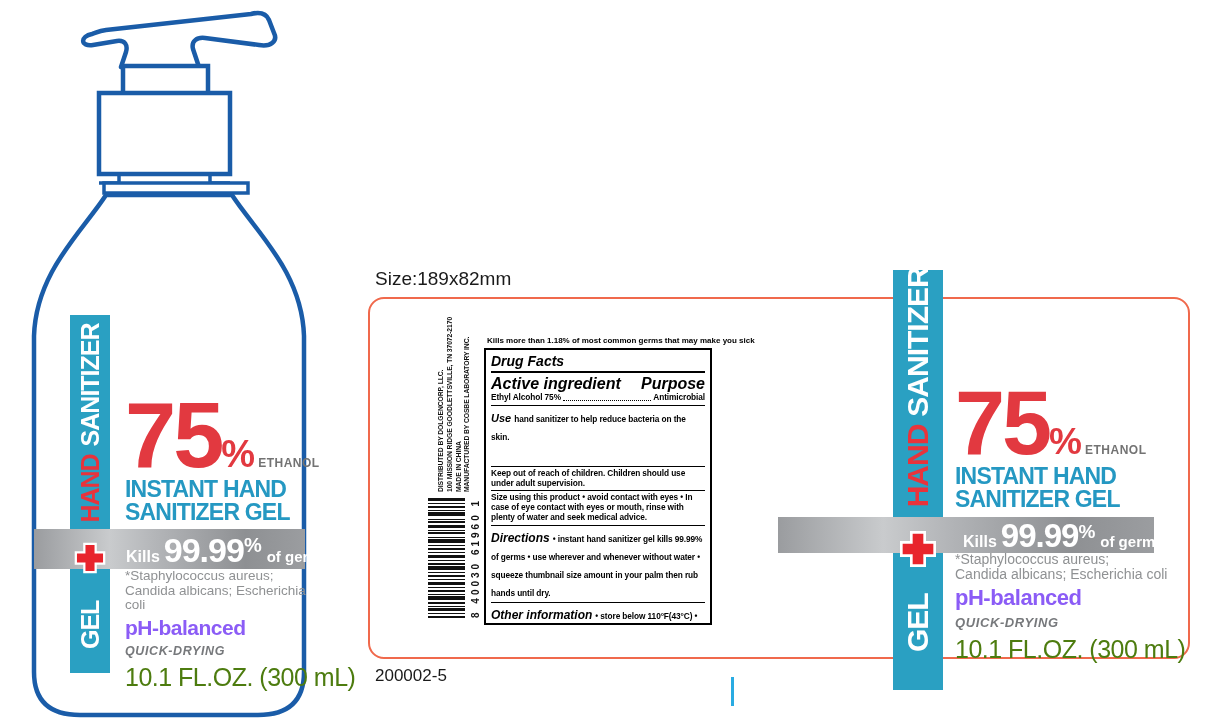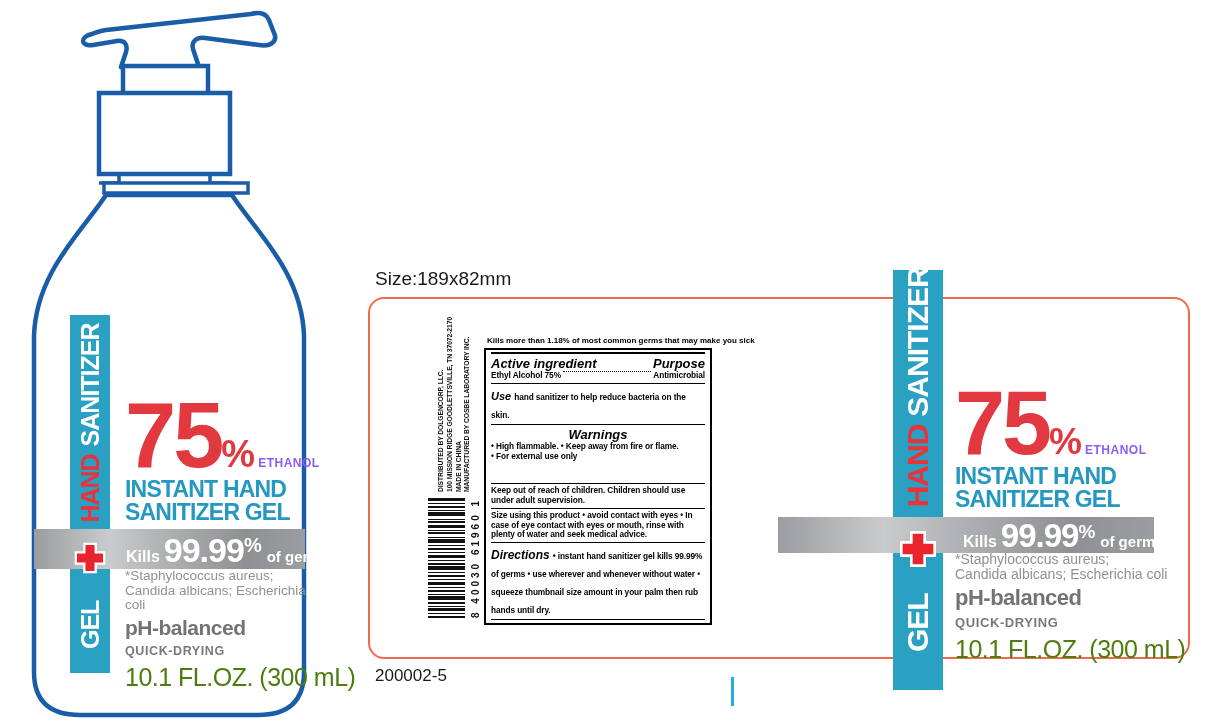--- a/index.html
+++ b/index.html
@@ -14,49 +14,49 @@
   .teal-band{background:#2aa0c2;z-index:2;}
   .gray-band{background:linear-gradient(90deg,#9a9c9f 0%,#c9cbcd 28%,#b3b5b8 45%,#8e9093 78%,#9b9da0 100%);z-index:3;text-align:right;}
   .band-rot{transform:rotate(-90deg);transform-origin:top left;display:flex;align-items:center;z-index:4;}
   .band-word{color:#fff;font-weight:700;letter-spacing:-1px;white-space:nowrap;}
   .band-word.red{color:#e8333b;}
   .cross-icon{display:inline-block;flex:0 0 auto;}
   .kills-line{display:flex;align-items:baseline;color:#fff;font-weight:700;white-space:nowrap;}
   .kills-line .big{letter-spacing:-1px;}
   .pct-row{display:flex;align-items:baseline;color:#e23940;font-weight:700;}
   .pct-main{letter-spacing:-3px;line-height:.78;}
-  .ethanol{color:#8b5cf6;font-weight:700;letter-spacing:.5px;margin-left:3px;}
+  .ethanol{color:#737373;font-weight:700;letter-spacing:.5px;margin-left:3px;}
   .brand-title{color:#2598c2;font-weight:700;letter-spacing:-.8px;line-height:.98;white-space:nowrap;}
   .germs-note{color:#8f9193;line-height:1.08;}
-  .ph{color:#737373;font-weight:700;letter-spacing:-.5px;}
-  .quick{color:#77797c;font-weight:700;letter-spacing:.6px;}
+  .ph{color:#8b5cf6;font-weight:700;letter-spacing:-.5px;}
+  .quick{color:#77797c;font-weight:700;letter-spacing:.6px;font-style:italic;}
   .volume{color:#4d7c0f;letter-spacing:-.5px;white-space:nowrap;}
 
   
   #label-outline{left:368px;top:297px;width:818px;height:358px;border:2px solid #f0694c;border-radius:16px;z-index:1;}
   #size-note{left:375px;top:268px;font-size:19px;color:#1a1a1a;}
   #part-number{left:375px;top:666px;font-size:17px;color:#1a1a1a;}
   #cursor-mark{left:731px;top:677px;width:3px;height:29px;background:#29abe2;}
 
   #distributor{left:437px;top:492px;width:158px;height:40px;transform:rotate(-90deg);transform-origin:top left;z-index:2;}
   #distributor div{font-size:6.8px;font-weight:700;color:#111;line-height:1.3;letter-spacing:-.1px;white-space:nowrap;}
 
   #barcode{left:428px;top:618px;width:122px;height:52px;transform:rotate(-90deg);transform-origin:top left;z-index:2;}
   #barcode-number{font-size:10px;font-weight:700;color:#111;letter-spacing:3px;margin-top:1px;white-space:nowrap;}
 
   #df-tagline{left:487px;top:336px;width:228px;font-size:8px;font-weight:700;color:#000;white-space:nowrap;z-index:2;}
   #drug-facts{left:484px;top:348px;width:228px;height:277px;border:2px solid #000;box-sizing:border-box;
               padding:2px 5px;color:#000;z-index:2;overflow:hidden;}
   .df-title{font-size:14px;font-weight:700;font-style:italic;padding:1px 0 2px;}
   .df-sec{border-top:1.5px solid #000;padding:2px 0;}
-  .df-h{font-size:13px;font-weight:700;font-style:italic;text-align:center;}
+  .df-h{font-size:16px;font-weight:700;font-style:italic;}
   .df-h2{font-size:11px;font-weight:700;font-style:italic;margin-right:3px;}
   .df-b{font-size:8.3px;font-weight:700;line-height:1.18;letter-spacing:-.1px;}
   .df-row{display:flex;justify-content:space-between;}
-  .df-leader{display:flex;align-items:flex-start;}
+  .df-leader{display:flex;align-items:flex-end;}
   .df-leader .fill{flex:1;border-bottom:1.6px dotted #000;margin:0 2px 2px;}
   .inline{display:inline;}
 </style>
 </head>
 <body>
 
 <div id="stage">
 
   <svg id="bottle-svg" class="abs" width="300" height="718" viewBox="0 0 300 718">
 
@@ -153,39 +153,35 @@
           <rect x="110" y="0" width="2" height="37"></rect>
         <rect x="114" y="0" width="1" height="37"></rect>
           <rect x="117" y="0" width="3" height="37"></rect>
       </g>
     </svg>
     <div id="barcode-number">8 40030 61960 1</div>
   </div>
 
   <div class="abs" id="df-tagline">Kills more than 1.18% of most common germs that may make you sick</div>
   <div class="abs" id="drug-facts">
+    <div class="df-title">Drug Facts</div>
     <div class="df-sec" style="border-top-width:2px;">
       <div class="df-row">
         <span class="df-h">Active ingredient</span>
         <span class="df-h">Purpose</span>
       </div>
       <div class="df-leader df-b">
         <span>Ethyl Alcohol 75%</span>
         <span class="fill"></span>
         <span>Antimicrobial</span>
       </div>
     </div>
     <div class="df-sec">
       <span class="df-h2">Use</span><span class="df-b inline">hand sanitizer to help reduce bacteria on the skin.</span>
     </div>
-    <div class="df-sec">
-      <div class="df-h">Warnings</div>
-      <div class="df-b">• High flammable. • Keep away from fire or flame.</div>
-      <div class="df-b">• For external use only</div>
-    </div>
     <div class="df-sec df-b" style="border-top-width:1px;margin-top:20px;">Keep out of reach of children. Children should use under adult supervision.</div>
     <div class="df-sec df-b" style="border-top-width:1px;">Size using this product • avoid contact with eyes • In case of eye contact with eyes or mouth, rinse with plenty of water and seek medical advice.</div>
     <div class="df-sec">
       <span class="df-h2" style="font-size:12px;">Directions</span><span class="df-b inline">• instant hand sanitizer gel kills 99.99% of germs • use wherever and whenever without water • squeeze thumbnail size amount in your palm then rub hands until dry.</span>
     </div>
     <div class="df-sec">
       <span class="df-h2" style="font-size:12px;">Other information</span><span class="df-b inline">• store below 110°F(43°C)  • may discolour certain fabric or surfaces.</span>
     </div>
 
   </div>

